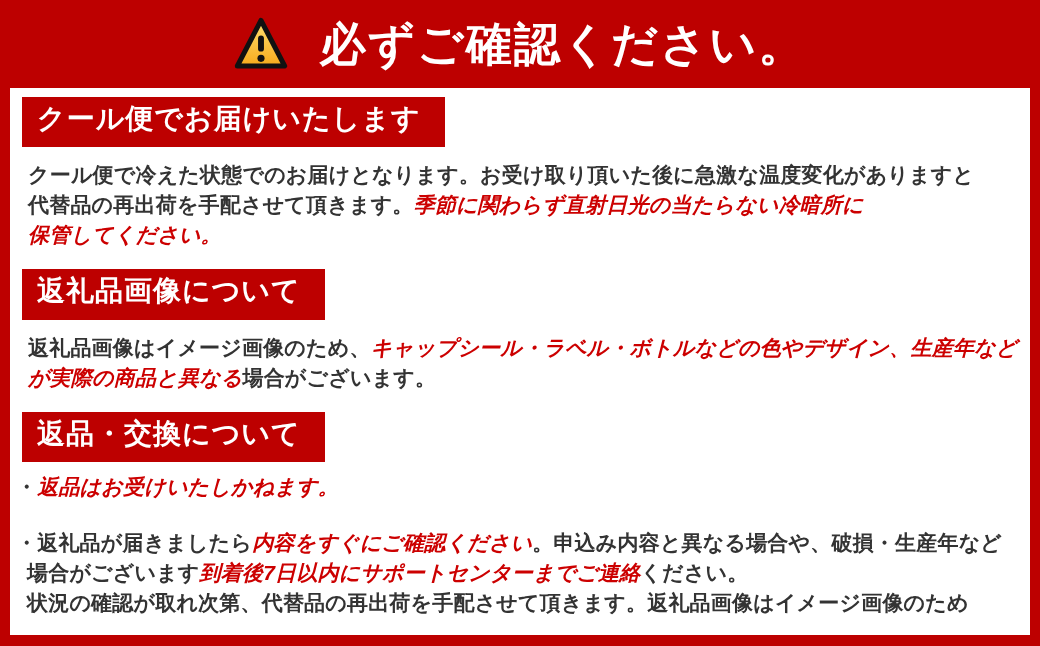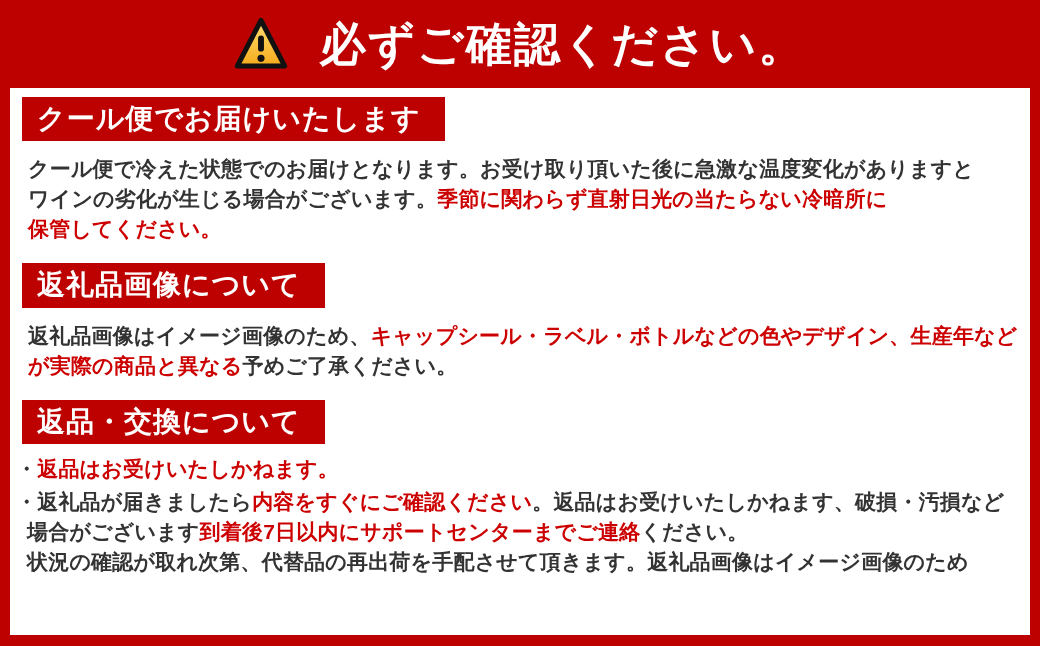--- a/index.html
+++ b/index.html
@@ -37,37 +37,37 @@
     padding: 9px 18px 0 12px;
   }
   .section-title {
     display: inline-block;
     background: #bd0000;
     color: #ffffff;
     font-size: 28px;
     font-weight: 700;
     line-height: 1.12;
     letter-spacing: 1px;
-    padding: 6px 24px 7px 15px;
+    padding: 6px 24px 13px 15px;
   }
   .section { margin: 0; }
   .section + .section { margin-top: 19px; }
   .section-body {
     margin: 13px 0 0 6px;
     font-size: 21px;
     font-weight: 600;
     line-height: 30px;
     letter-spacing: 0.2px;
   }
   .section-body.list { margin: 10px 0 0 -6px; }
   .line { white-space: nowrap; }
   .line.indent { padding-left: 11px; }
-  .line.gap { margin-bottom: 3px; }
+  .line.gap { margin-bottom: 26px; }
   .dark { color: #333333; }
-  .red  { color: #cc0000; }
+  .red  { color: #cc0000; font-style: italic; }
 </style>
 </head>
 <body>
 
 <div class="top-banner">
   <span class="warn-icon">
     <svg width="54" height="58" viewBox="0 0 64 68" aria-hidden="true">
       <defs>
         <linearGradient id="wg" x1="0" y1="0" x2="0" y2="1">
           <stop offset="0" stop-color="#ffe070"></stop>
@@ -81,36 +81,36 @@
   </span>
   <h1 class="main-title">必ずご確認ください。</h1>
 </div>
 
 <div class="panel">
 
   <div class="section">
     <div class="section-title">クール便でお届けいたします</div>
     <div class="section-body">
         <div class="line"><span class="dark">クール便で冷えた状態でのお届けとなります。お受け取り頂いた後に急激な温度変化がありますと</span></div>
-        <div class="line"><span class="dark">ワインの劣化が生じる場合がございます。</span><span class="red">季節に関わらず直射日光の当たらない冷暗所に</span></div>
+        <div class="line"><span class="dark">代替品の再出荷を手配させて頂きます。</span><span class="red">季節に関わらず直射日光の当たらない冷暗所に</span></div>
         <div class="line"><span class="red">保管してください。</span></div>
       </div>
   </div>
 
   <div class="section">
     <div class="section-title">返礼品画像について</div>
     <div class="section-body">
         <div class="line"><span class="dark">返礼品画像はイメージ画像のため、</span><span class="red">キャップシール・ラベル・ボトルなどの色やデザイン、生産年など</span></div>
-        <div class="line"><span class="red">が実際の商品と異なる</span><span class="dark">予めご了承ください。</span></div>
+        <div class="line"><span class="red">が実際の商品と異なる</span><span class="dark">場合がございます。</span></div>
       </div>
   </div>
 
   <div class="section">
     <div class="section-title">返品・交換について</div>
     <div class="section-body list">
         <div class="line gap"><span class="dark">・</span><span class="red">返品はお受けいたしかねます。</span></div>
-        <div class="line"><span class="dark">・返礼品が届きましたら</span><span class="red">内容をすぐにご確認ください</span><span class="dark">。返品はお受けいたしかねます、破損・汚損など</span></div>
+        <div class="line"><span class="dark">・返礼品が届きましたら</span><span class="red">内容をすぐにご確認ください</span><span class="dark">。申込み内容と異なる場合や、破損・生産年など</span></div>
         <div class="line indent"><span class="dark">場合がございます</span><span class="red">到着後7日以内にサポートセンターまでご連絡</span><span class="dark">ください。</span></div>
         <div class="line indent"><span class="dark">状況の確認が取れ次第、代替品の再出荷を手配させて頂きます。返礼品画像はイメージ画像のため</span></div>
       </div>
   </div>
 
 </div>
 
 </body></html>

